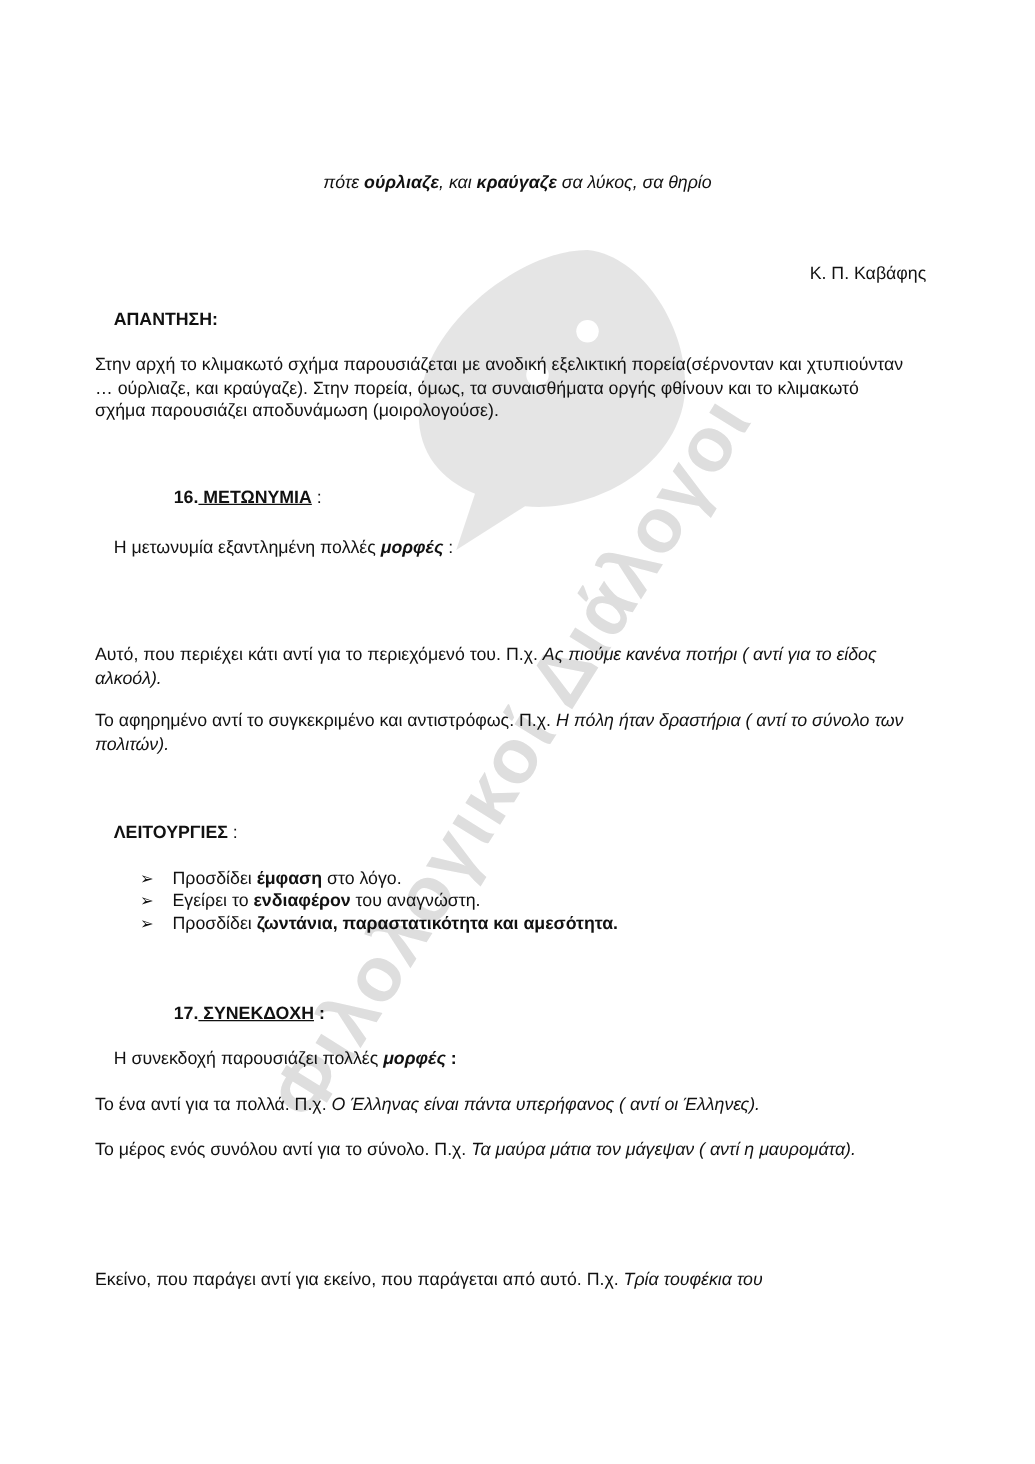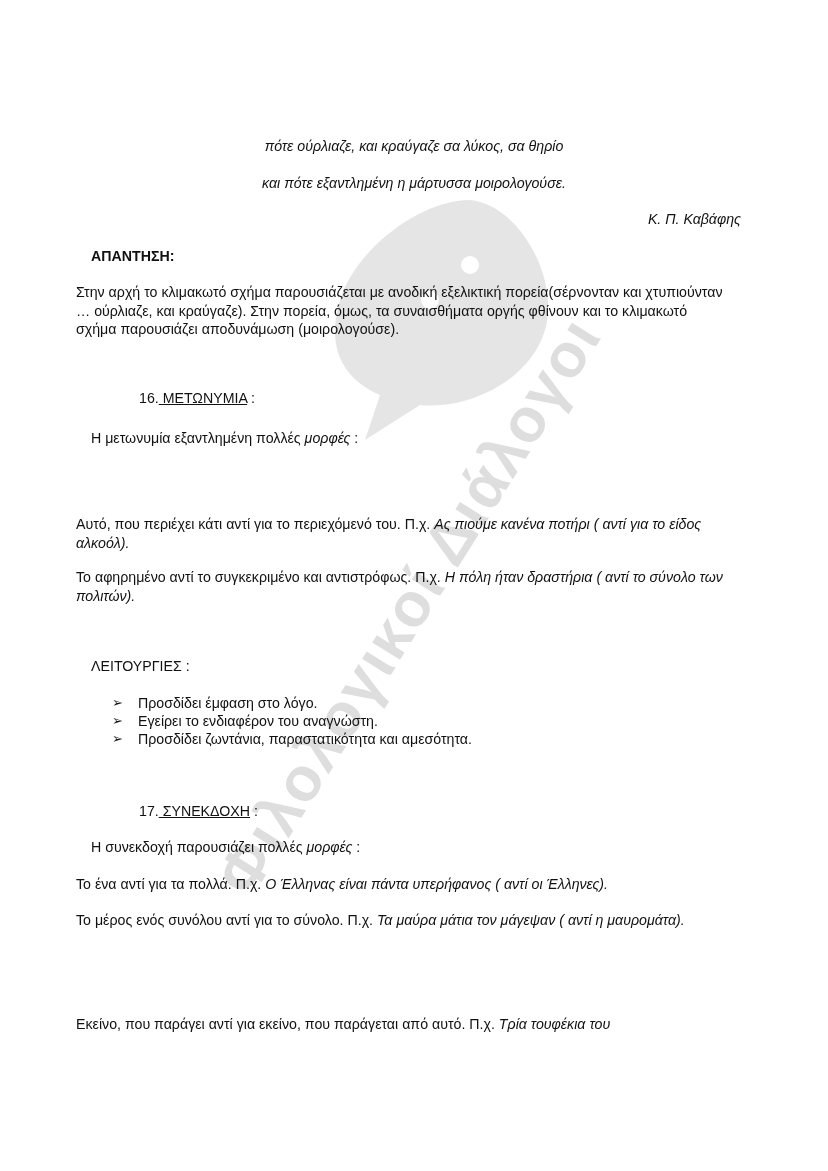--- a/index.html
+++ b/index.html
@@ -5,21 +5,21 @@
     html, body { margin: 0; padding: 0; background: #ffffff; }
     body {
       width: 828px; height: 1171px; position: relative; overflow: hidden;
       font-family: "Liberation Sans", sans-serif; color: #111; font-size: 14.2px;
     }
     .page { position: absolute; left: 0; top: 0; width: 828px; height: 1171px; }
     .watermark { position: absolute; left: 0; top: 0; width: 828px; height: 1171px; pointer-events: none; z-index: 0; }
     .line { position: absolute; white-space: nowrap; line-height: 18px; z-index: 1; }
     .center { left: 0; width: 828px; text-align: center; }
     .i { font-style: italic; }
-    .b { font-weight: normal; }
+    .b { font-weight: bold; }
     .u { text-decoration: underline; }
     .heading { font-weight: bold; }
     .para { position: absolute; left: 76px; width: 650px; z-index: 1; line-height: 18.5px; white-space: normal; }
     .bullets { position: absolute; left: 112px; z-index: 1; line-height: 18px; margin: 0; padding: 0; list-style: none; }
     .bullets li { display: flex; }
     .bullets .arrow { width: 26px; font-size: 13px; }
   </style>
 </head>
 <body>
 
@@ -33,24 +33,21 @@
     <g fill="#ffffff">
       <circle cx="430" cy="300" r="9"></circle>
       <circle cx="470" cy="265" r="9"></circle>
     </g>
     <text x="0" y="0" fill="#d6d6d6" font-family="Liberation Sans, sans-serif" font-weight="bold" font-size="62" transform="translate(250,900) rotate(-58)" opacity="0.8" letter-spacing="2">Φιλολογικοί Διάλογοι</text>
   </svg>
 
   <div class="line center i" style="top:137px;">
     <span>πότε </span><span class="b">ούρλιαζε</span><span>, και </span><span class="b">κραύγαζε</span><span> σα λύκος, σα θηρίο</span>
   </div>
-  <div class="line center i" style="top:174px;">
-    <span>και πότε εξαντλημένη η μάρτυσσα </span><span class="b">μοιρολογούσε</span><span>.</span>
-  </div>
-  <div class="line" style="top:210px; right:87px;font-style:italic;">Κ. Π. Καβάφης</div>
+  <div class="line" style="top:210px; right:87px;">Κ. Π. Καβάφης</div>
 
   <div class="line heading" style="top:247px; left:91px;">ΑΠΑΝΤΗΣΗ:</div>
   <div class="para" style="top:283px;">Στην αρχή το κλιμακωτό σχήμα παρουσιάζεται με ανοδική εξελικτική πορεία(σέρνονταν και χτυπιούνταν … ούρλιαζε, και κραύγαζε). Στην πορεία, όμως, τα συναισθήματα οργής φθίνουν και το κλιμακωτό σχήμα παρουσιάζει αποδυνάμωση (μοιρολογούσε).</div>
 
   <div class="line" style="top:389px; left:139px;">
     <span class="b">16.</span><span class="b u"> ΜΕΤΩΝΥΜΙΑ</span><span> :</span>
   </div>
   <div class="line" style="top:429px; left:91px;">
     <span>Η μετωνυμία εξαντλημένη πολλές </span><span class="b i">μορφές</span><span> :</span>
   </div>

